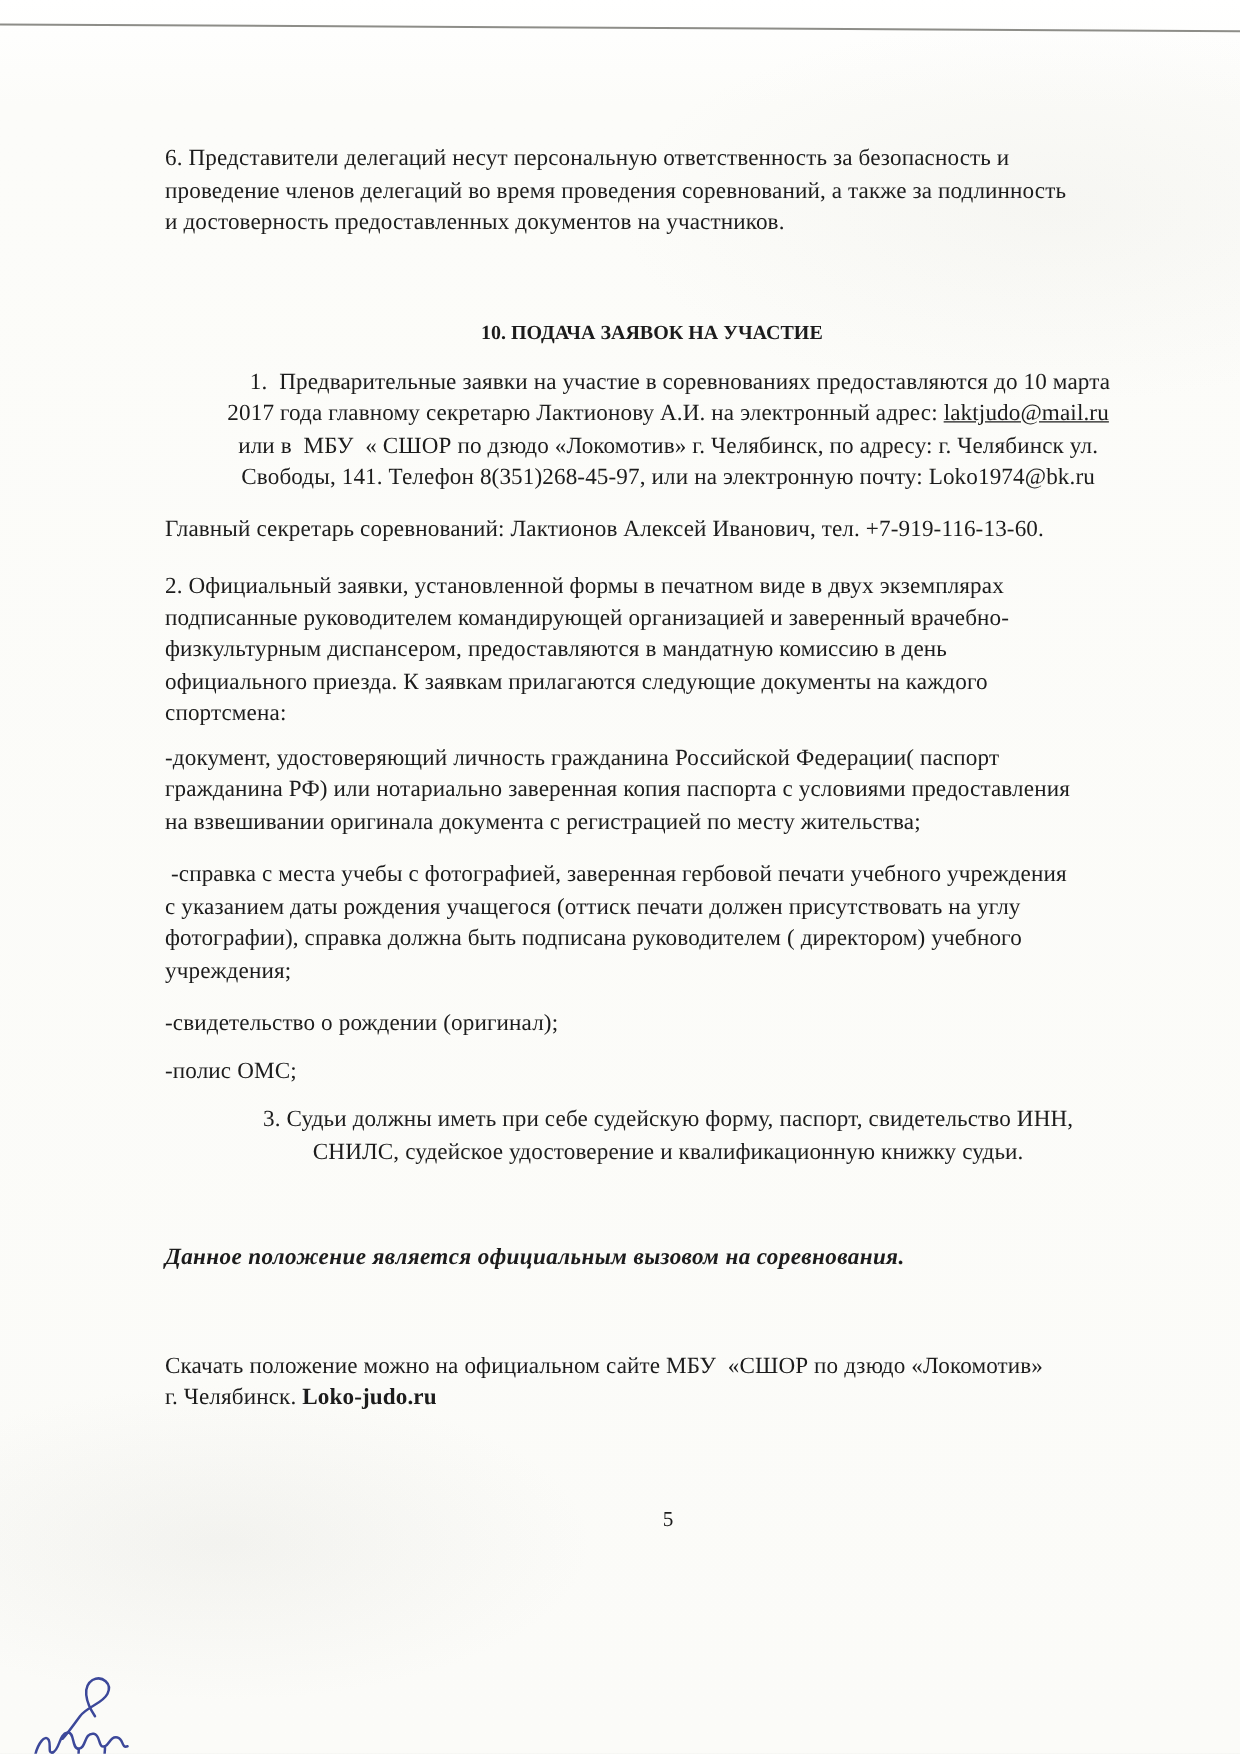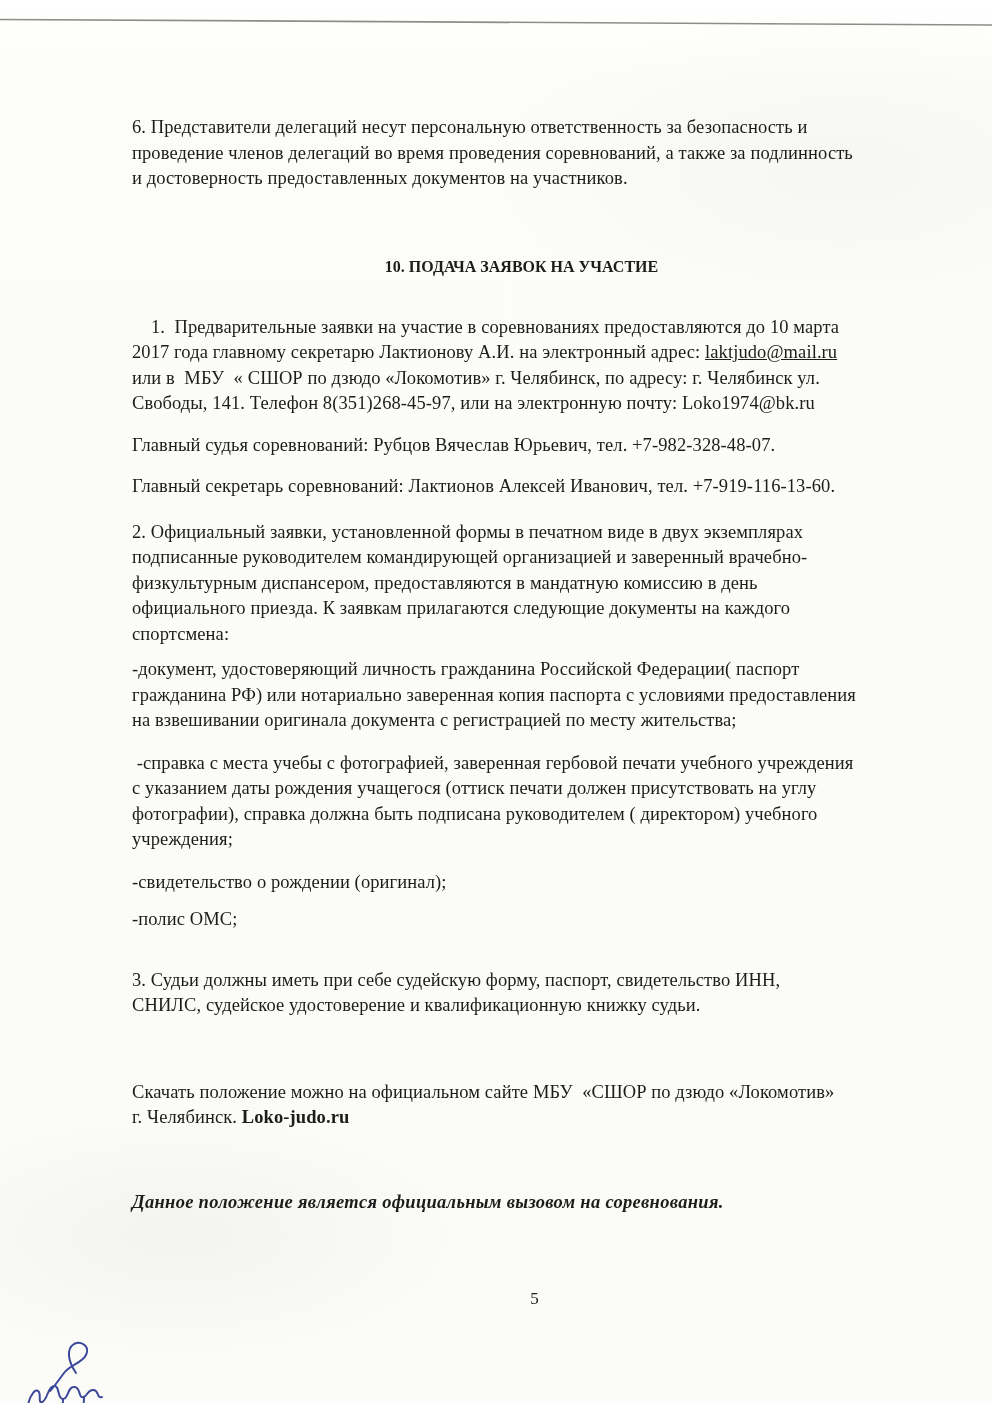--- a/index.html
+++ b/index.html
@@ -49,21 +49,21 @@
     font-weight: 600;
     letter-spacing: 0.3px;
   }
   .page-number {
     margin: 71px 0 0 0;
     font-size: 17px;
     line-height: 25px;
     text-align: center;
   }
   .signature { position: absolute; left: 20px; bottom: -8px; }
-  .m19 { margin-top: 35px; }
+  .m19 { margin-top: 14px; text-align: center; }
   .m17 { margin-top: 17px; }
   .m16 { margin-top: 16px; }
   .m20 { margin-top: 20px; }
   .m23 { margin-top: 10px; }
   .m18 { margin-top: 12px; }
   .m61 { margin-top: 61px; }
   .m59 { margin-top: 59px; }
 </style>
 </head>
 <body>
@@ -81,21 +81,20 @@
 и достоверность предоставленных документов на участников.</p>
 
     <h2 class="heading">10. ПОДАЧА ЗАЯВОК НА УЧАСТИЕ</h2>
 
     <p class="para m19"><span>    1.  Предварительные заявки на участие в соревнованиях предоставляются до 10 марта
 2017 года главному секретарю Лактионову А.И. на электронный адрес: </span><span class="email-link">laktjudo@mail.ru</span><span>
 или в  МБУ  « СШОР по дзюдо «Локомотив» г. Челябинск, по адресу: г. Челябинск ул.
 Свободы, 141. Телефон 8(351)268-45-97, или на электронную почту: Loko1974@bk.ru</span></p>
 
 
-    <p class="para m16">Главный судья соревнований: Рубцов Вячеслав Юрьевич, тел. +7-982-328-48-07.</p>
 
     <p class="para m16">Главный секретарь соревнований: Лактионов Алексей Иванович, тел. +7-919-116-13-60.</p>
 
     <p class="para m20">2. Официальный заявки, установленной формы в печатном виде в двух экземплярах
 подписанные руководителем командирующей организацией и заверенный врачебно-
 физкультурным диспансером, предоставляются в мандатную комиссию в день
 официального приезда. К заявкам прилагаются следующие документы на каждого
 спортсмена:</p>
 
     <p class="para m23">-документ, удостоверяющий личность гражданина Российской Федерации( паспорт
@@ -107,24 +106,24 @@
 фотографии), справка должна быть подписана руководителем ( директором) учебного
 учреждения;</p>
 
     <p class="para m17">-свидетельство о рождении (оригинал);</p>
 
     <p class="para m18">-полис ОМС;</p>
 
     <p class="para m19">3. Судьи должны иметь при себе судейскую форму, паспорт, свидетельство ИНН,
 СНИЛС, судейское удостоверение и квалификационную книжку судьи.</p>
 
+    <p class="para italic-note m59">Данное положение является официальным вызовом на соревнования.</p>
+
     <p class="para m61"><span>Скачать положение можно на официальном сайте МБУ  «СШОР по дзюдо «Локомотив»
 г. Челябинск. </span><span class="site-bold">Loko-judo.ru</span></p>
-
-    <p class="para italic-note m59">Данное положение является официальным вызовом на соревнования.</p>
 
     <div class="page-number">5</div>
 
   </div>
 
   <svg class="signature" width="110" height="72" viewBox="0 0 110 72" aria-hidden="true">
     <g fill="none" stroke="#3c489a" stroke-width="2" stroke-linecap="round">
       <path d="M56,34 C48,22 46,10 54,5 C62,1 70,8 66,16 C62,24 50,26 44,34 C38,42 34,48 30,52"></path>
       <path d="M8,66 C10,56 16,48 19,53 C21,57 18,64 22,63 C28,61 27,48 34,47 C40,46 37,60 43,60 C49,60 47,47 55,48 C61,49 58,60 64,58 C68,56 68,50 74,51 C79,52 77,60 82,58"></path>
       <path d="M22,63 C22,68 21,71 20,72"></path>

